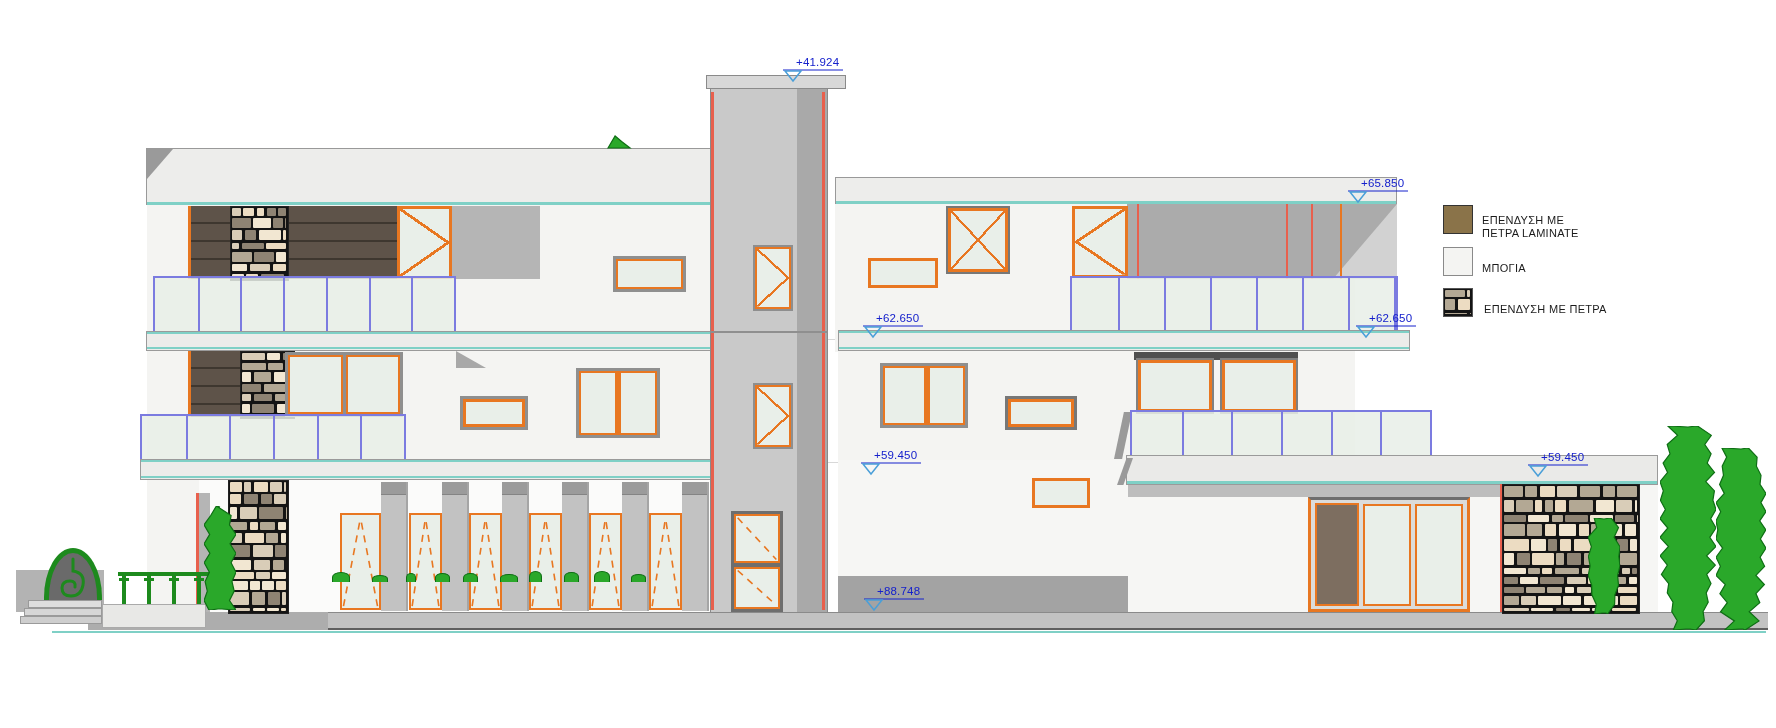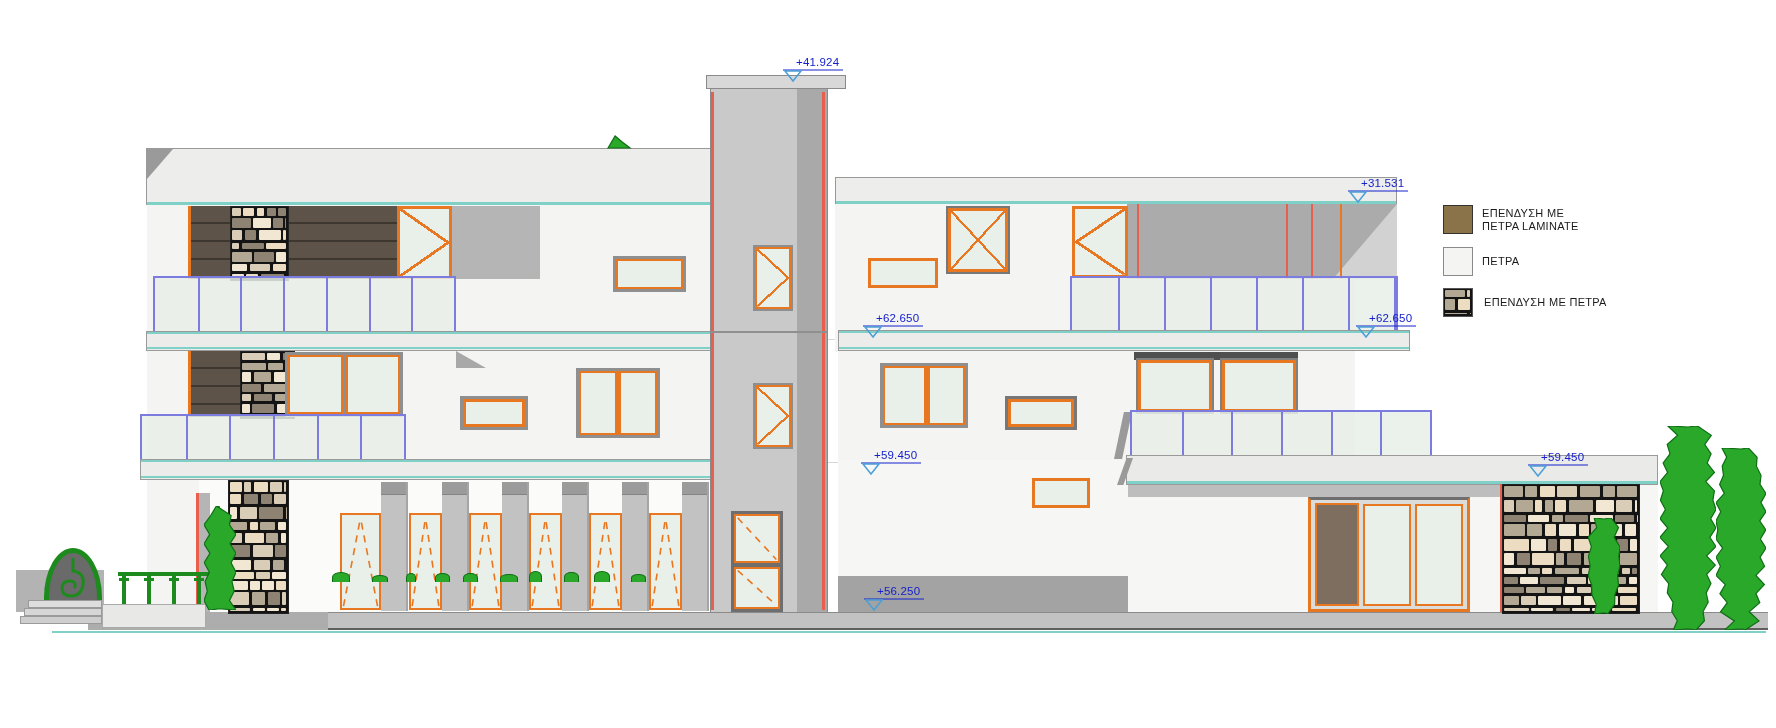--- a/index.html
+++ b/index.html
@@ -33,21 +33,21 @@
   .wood{background:repeating-linear-gradient(to bottom,var(--wd) 0px,var(--wd) 16px,#3e372f 16px,#3e372f 18px);}
   
   .stone-fill{position:absolute;overflow:hidden;background:#141414;border:1px solid #222;}
   
   .marker{position:absolute;width:62px;color:var(--mb);font-size:11.5px;letter-spacing:.2px;line-height:13px;z-index:40;}
   .marker .mtext{display:block;margin-left:13px;white-space:nowrap;}
   .marker svg{display:block;margin-top:0;}
   .marker line{stroke:var(--mb);stroke-width:1;}
   .marker polygon{fill:#ffffff;fill-opacity:.0;stroke:var(--mt);stroke-width:1.5;}
   
-  .leg-label{position:absolute;font-size:11px;line-height:13px;color:#1b1b1b;letter-spacing:.3px;white-space:nowrap;}
+  .leg-label{position:absolute;font-size:11px;line-height:13px;color:#1b1b1b;letter-spacing:.3px;white-space:nowrap;margin-top:7px;}
   .slab{position:absolute;box-sizing:border-box;background:#ececea;border:1px solid #9a9a9a;}
   .teal{position:absolute;background:var(--tl);}
   .tpane{position:relative;box-sizing:border-box;background:var(--gl);border:2px solid var(--or);overflow:hidden;}
 </style>
 </head>
 <body>
 
 <div id="canvas">
 
   <div class="a" style="left:88px;top:612px;width:1680px;height:18px;background:#c2c2c2;border-top:1px solid #8a8a8a;border-bottom:2px solid #5f5f5f;"></div>
@@ -506,21 +506,21 @@
   <div class="a" style="left:102px;top:604px;width:104px;height:24px;background:#e8e8e6;border:1px solid #aaaaaa;"></div>
 
   <div class="marker" style="left:783px;top:56px;">
     <span class="mtext">+41.924</span>
     <svg width="62" height="14" viewBox="0 0 62 14">
         <line x1="0" y1="1" x2="60" y2="1"></line>
         <polygon points="2,2 18,2 10,12"></polygon>
       </svg>
   </div>
   <div class="marker" style="left:1348px;top:177px;">
-    <span class="mtext">+31.531</span>
+    <span class="mtext">+65.850</span>
     <svg width="62" height="14" viewBox="0 0 62 14">
         <line x1="0" y1="1" x2="60" y2="1"></line>
         <polygon points="2,2 18,2 10,12"></polygon>
       </svg>
   </div>
   <div class="marker" style="left:863px;top:312px;">
     <span class="mtext">+62.650</span>
     <svg width="62" height="14" viewBox="0 0 62 14">
         <line x1="0" y1="1" x2="60" y2="1"></line>
         <polygon points="2,2 18,2 10,12"></polygon>
@@ -541,33 +541,33 @@
       </svg>
   </div>
   <div class="marker" style="left:1528px;top:451px;">
     <span class="mtext">+59.450</span>
     <svg width="62" height="14" viewBox="0 0 62 14">
         <line x1="0" y1="1" x2="60" y2="1"></line>
         <polygon points="2,2 18,2 10,12"></polygon>
       </svg>
   </div>
   <div class="marker" style="left:864px;top:585px;">
-    <span class="mtext">+56.250</span>
+    <span class="mtext">+88.748</span>
     <svg width="62" height="14" viewBox="0 0 62 14">
         <line x1="0" y1="1" x2="60" y2="1"></line>
         <polygon points="2,2 18,2 10,12"></polygon>
       </svg>
   </div>
 
   <div class="a" style="left:1443px;top:205px;width:250px;height:120px;">
     <div class="a" style="left: 0px; top: 0px; width: 30px; height: 29px; border: 1px solid rgb(51, 51, 51); background: rgb(138, 115, 73);"></div>
     <div class="leg-label" style="left:39px;top:2px;">ΕΠΕΝΔΥΣΗ ΜΕ</div>
     <div class="leg-label" style="left:39px;top:15px;">ΠΕΤΡΑ LAMINATE</div>
     <div class="a" style="left: 0px; top: 42px; width: 30px; height: 29px; border: 1px solid rgb(138, 138, 138); background: rgb(244, 244, 242);"></div>
-    <div class="leg-label" style="left:39px;top:50px;">ΠΕΤΡΑ</div>
+    <div class="leg-label" style="left:39px;top:50px;">ΜΠΟΓΙΑ</div>
     <div class="a stone-fill" style="left:0;top:83px;width:30px;height:29px;border:1px solid #555555;">
         <div style="position: absolute; left: 1px; top: 1px; width: 19.7255px; height: 6.8785px; background: rgb(179, 168, 148); border-radius: 1px;"></div>
         <div style="position: absolute; left: 23.2255px; top: 1px; width: 2.77453px; height: 6.8785px; background: rgb(217, 205, 184); border-radius: 1px;"></div>
         <div style="position: absolute; left: 1px; top: 10.3785px; width: 10.1564px; height: 10.6612px; background: rgb(179, 168, 148); border-radius: 1px;"></div>
         <div style="position: absolute; left: 13.6564px; top: 10.3785px; width: 12.3436px; height: 10.6612px; background: rgb(236, 220, 194); border-radius: 1px;"></div>
         <div style="position: absolute; left: 1px; top: 23.5397px; width: 22.2827px; height: 1.46026px; background: rgb(179, 168, 148); border-radius: 1px;"></div>
         <div style="position: absolute; left: 25.7827px; top: 23.5397px; width: 0.217322px; height: 1.46026px; background: rgb(217, 205, 184); border-radius: 1px;"></div>
       </div>
     <div class="leg-label" style="left:41px;top:91px;">ΕΠΕΝΔΥΣΗ ΜΕ ΠΕΤΡΑ</div>
   </div>

